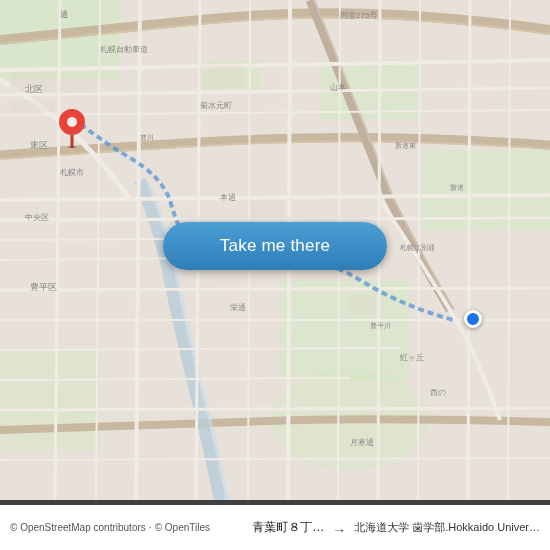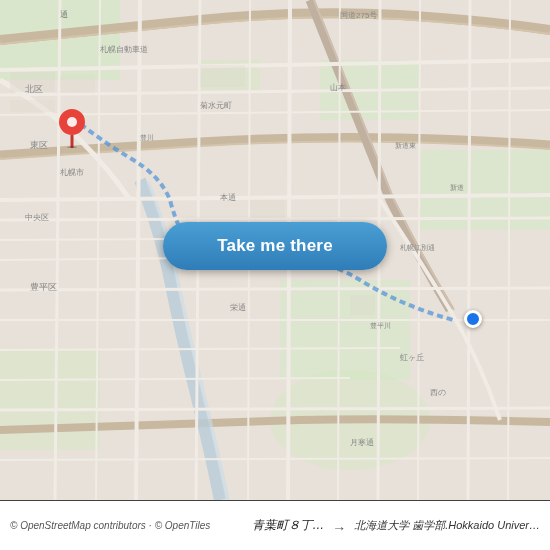--- a/index.html
+++ b/index.html
@@ -41,21 +41,21 @@
       display: flex;
       align-items: center;
       justify-content: center;
       box-shadow: 0 2px 8px rgba(0,0,0,0.35);
       z-index: 10;
     }
 
     #take-me-there-btn span {
       color: white;
       font-size: 17px;
-      font-weight: 700;
+      font-weight: 400;
       letter-spacing: 0.2px;
     }
 
     
     .origin-pin {
       position: absolute;
       top: 108px;
       left: 58px;
       z-index: 10;
       width: 28px;
@@ -77,24 +77,23 @@
     }
 
     
     #bottom-bar {
       width: 550px;
       height: 50px;
       background: #ffffff;
       display: flex;
       align-items: center;
       padding: 0 10px;
-      border-top: 1px solid #404040;
+      border-top: 5px solid #404040;
       position: relative;
       z-index: 20;
-      font-style: italic;
     }
 
     .attribution {
       font-size: 10px;
       color: #555;
       flex: 1;
     }
 
     .route-info {
       font-size: 12px;

